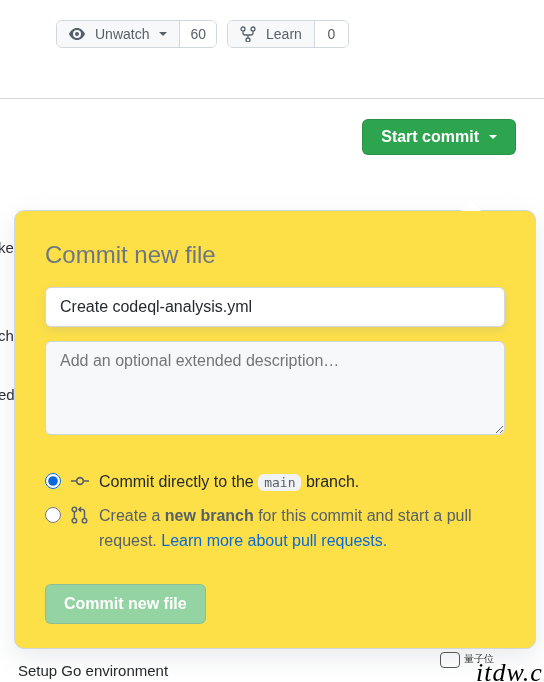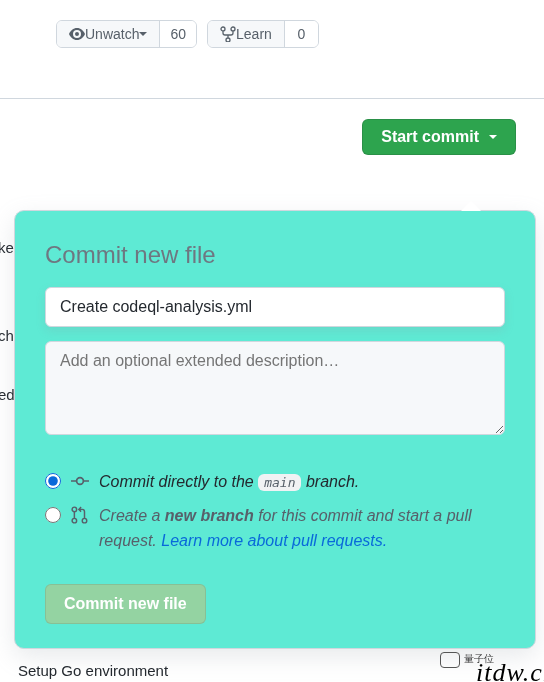--- a/index.html
+++ b/index.html
@@ -24,21 +24,21 @@
     display: inline-flex;
     align-items: stretch;
     border: 1px solid #d0d7de;
     border-radius: 6px;
     overflow: hidden;
     background: #fff;
   }
   .btn-seg {
     display: inline-flex;
     align-items: center;
-    gap: 0;
+    gap: 10px;
     padding: 5px 12px;
     font-size: 14px;
     color: #57606a;
     background: #f6f8fa;
     border: none;
     cursor: pointer;
   }
   .btn-seg.count {
     background: #fff;
     border-left: 1px solid #d0d7de;
@@ -70,21 +70,21 @@
     align-items: center;
     gap: 10px;
     cursor: pointer;
   }
   .start-commit-btn .caret-down { border-top-color: #fff; }
   .popover {
     position: absolute;
     left: 14px;
     top: 210px;
     width: 522px;
-    background: #5eead4;
+    background: #fde047;
     border: 1px solid #d0d7de;
     border-radius: 10px;
     box-shadow: 0 8px 24px rgba(140,149,159,0.2);
     padding: 30px 30px 24px 30px;
   }
   .popover::before {
     content: '';
     position: absolute;
     top: -10px;
     right: 54px;
@@ -198,21 +198,21 @@
   .wm-url {
     position: absolute;
     right: -10px;
     bottom: -6px;
     font-family: "Times New Roman", serif;
     font-size: 26px;
     color: #000;
     font-style: italic;
     letter-spacing: 1px;
   }
-  .radio-label-wrap { flex: 1; line-height: 1.6; font-style: italic; }
+  .radio-label-wrap { flex: 1; line-height: 1.6; }
 </style>
 </head>
 <body>
 
 <div class="header-bar">
   <div class="btn-group">
     <button class="btn-seg">
       <svg class="icon-svg" viewBox="0 0 16 16">
           <path d="M8 2c3.6 0 6.7 2.7 8 6-1.3 3.3-4.4 6-8 6S1.3 11.3 0 8c1.3-3.3 4.4-6 8-6zm0 2a4 4 0 100 8 4 4 0 000-8zm0 2a2 2 0 110 4 2 2 0 010-4z"></path>
         </svg>

